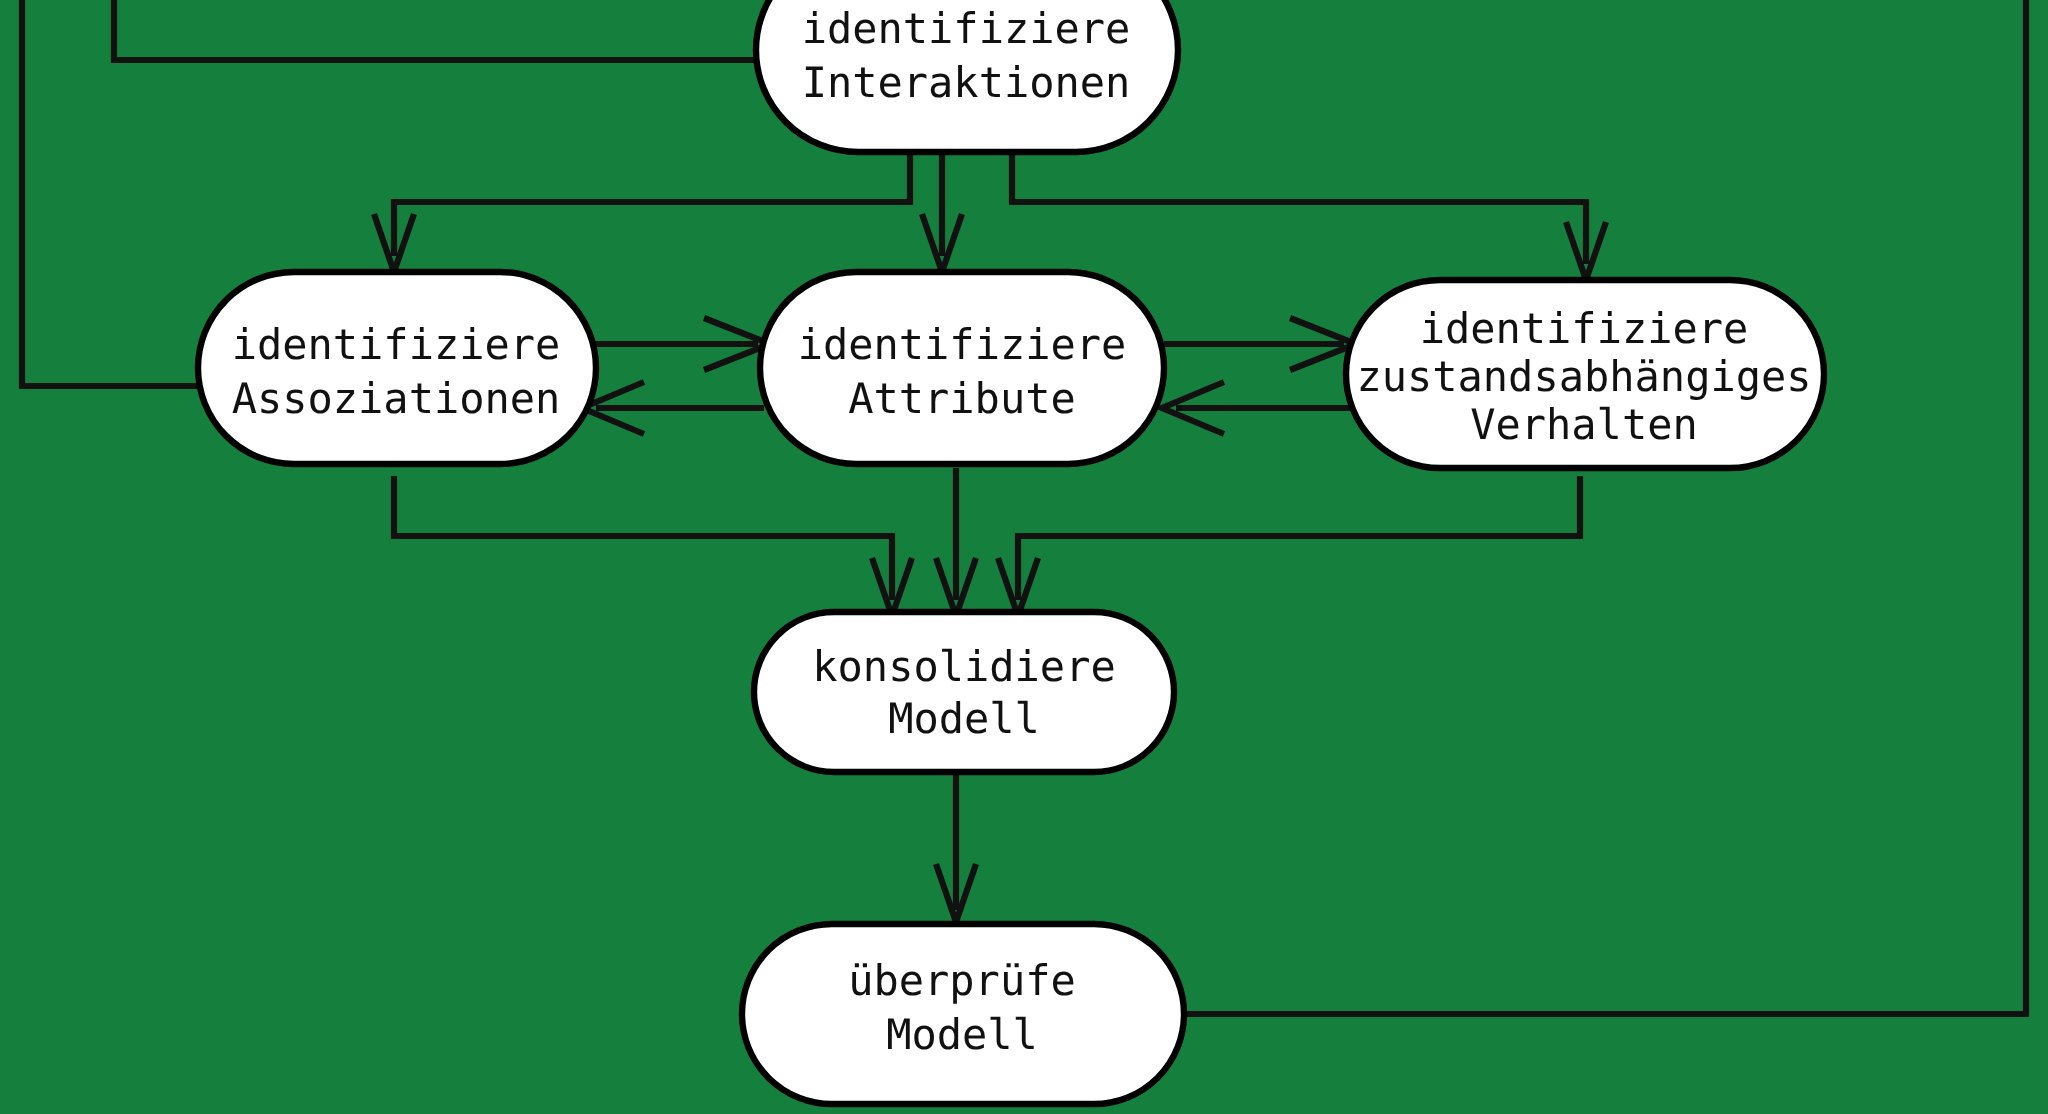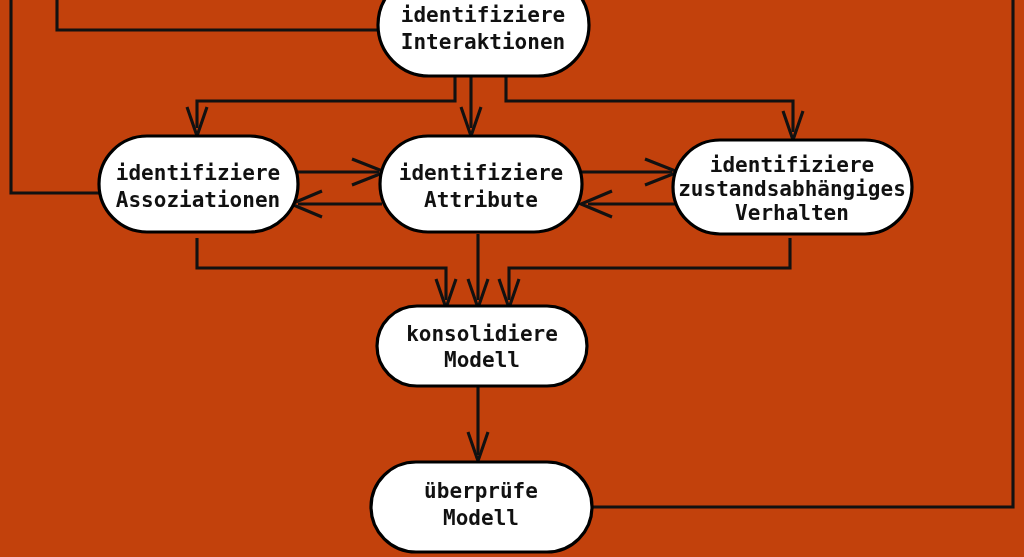--- a/index.html
+++ b/index.html
@@ -10,22 +10,21 @@
   body {
     width: 1024px;
     height: 557px;
     overflow: hidden;
     font-family: "DejaVu Sans Mono", "Liberation Mono", monospace;
   }
   #diagram-root {
     position: relative;
     width: 1024px;
     height: 557px;
-    background: #c2410c;
-    font-weight: bold;
+    background: #15803d;
   }
   svg#flowchart {
     display: block;
     width: 1024px;
     height: 557px;
   }
   .node-shape {
     fill: #ffffff;
     stroke: #000000;
     stroke-width: 3.2;

